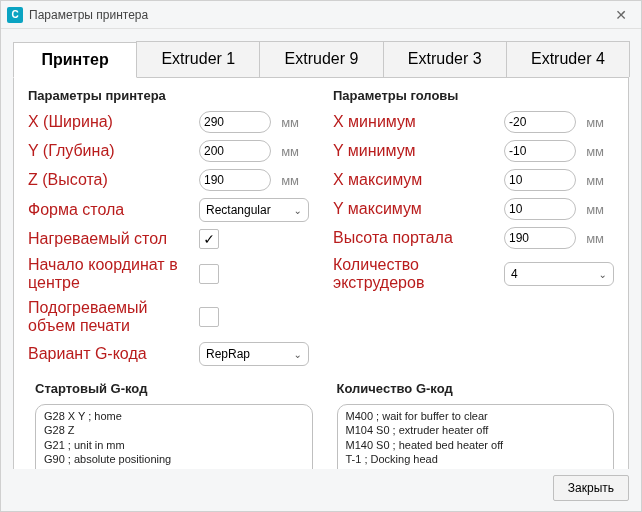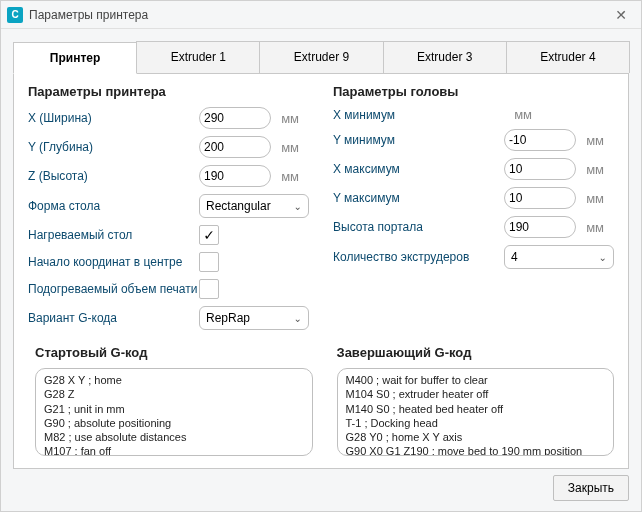--- a/index.html
+++ b/index.html
@@ -5,28 +5,28 @@
   * { box-sizing: border-box; margin: 0; padding: 0; font-family: "Segoe UI", Arial, sans-serif; }
   body { background: #eceff1; width: 642px; height: 512px; overflow: hidden; }
   .window { width: 642px; height: 512px; background: #f5f6f7; display: flex; flex-direction: column; border: 1px solid #d0d0d0; }
   .titlebar { height: 28px; display: flex; align-items: center; padding: 0 6px; font-size: 12px; color: #444; border-bottom: 1px solid #e0e0e0; }
   .titlebar .logo { width: 16px; height: 16px; background: #0aa3c2; border-radius: 2px; display: flex; align-items: center; justify-content: center; color: #fff; font-size: 10px; font-weight: bold; margin-right: 6px; }
   .titlebar .title { flex: 1; }
   .titlebar .close { width: 28px; text-align: center; font-size: 14px; color: #666; cursor: pointer; }
   .content { flex: 1; padding: 12px 12px 8px 12px; display: flex; flex-direction: column; overflow: hidden; }
   .tabs-wrap { }
   .tabs { display: flex; border-bottom: 1px solid #c8c8c8; }
-  .tab { flex: 1; text-align: center; font-size: 12px; padding: 8px 0; border: 1px solid #c8c8c8; border-bottom: none; background: #f3f3f3; margin-right: -1px; cursor: pointer; }
+  .tab { flex: 1; text-align: center; font-size: 16px; padding: 8px 0; border: 1px solid #c8c8c8; border-bottom: none; background: #f3f3f3; margin-right: -1px; cursor: pointer; }
   .tab.active { background: #fff; font-weight: 600; border-bottom: 1px solid #fff; position: relative; top: 1px; }
   .panel { background: #fff; border: 1px solid #c8c8c8; border-top: none; padding: 10px 14px 12px 14px; flex: 1; overflow: hidden; }
   .columns { display: flex; gap: 24px; }
   .col { flex: 1; min-width: 0; }
   .section-title { font-size: 13px; font-weight: 700; color: #222; margin-bottom: 8px; }
   .row { display: flex; align-items: center; margin-bottom: 7px; }
-  .row .lbl { flex: 1; font-size: 12px; color: #0c4a6e; }
+  .row .lbl { flex: 1; font-size: 16px; color: #b91c1c; }
   .ctrl { width: 110px; display: flex; align-items: center; }
   .ctrl input[type="text"] { width: 72px; height: 22px; font-size: 12px; padding: 0 4px; border: 1px solid #bfbfbf; border-radius: 11px; }
   .unit { width: 30px; text-align: right; font-size: 13px; color: #888; padding-right: 2px; }
   .sel { width: 110px; height: 24px; border: 1px solid #bfbfbf; border-radius: 6px; display: flex; align-items: center; padding: 0 6px; font-size: 12px; justify-content: space-between; background: #fff; cursor: pointer; }
   .sel .chev { font-size: 10px; color: #555; }
   .chk { width: 110px; }
   .chk-box { width: 20px; height: 20px; border: 1px solid #bfbfbf; border-radius: 2px; display: flex; align-items: center; justify-content: center; font-size: 14px; cursor: pointer; }
   .gcode-cols { display: flex; gap: 24px; margin-top: 8px; padding-left: 7px; }
   .gcode-col { flex: 1; min-width: 0; }
   .gcode-box { border: 1px solid #bfbfbf; border-radius: 10px; height: 88px; overflow: hidden; padding: 4px 8px; font-size: 11px; color: #222; white-space: pre; line-height: 1.3; background: #fff; }
@@ -110,20 +110,21 @@
               </div>
             </div>
           </div>
 
           <div class="col">
             <div class="section-title">Параметры головы</div>
 
             <div class="row">
               <div class="lbl">X минимум</div>
               <div class="ctrl">
+                <input type="text" value="-20" style="">
                 <span class="unit">мм</span>
               </div>
             </div>
             <div class="row">
               <div class="lbl">Y минимум</div>
               <div class="ctrl">
                 <input type="text" value="-10" style="">
                 <span class="unit">мм</span>
               </div>
             </div>
@@ -162,21 +163,21 @@
           <div class="gcode-col">
             <div class="section-title">Стартовый G-код</div>
             <div class="gcode-box">G28 X Y ; home
 G28 Z
 G21 ; unit in mm
 G90 ; absolute positioning
 M82 ; use absolute distances
 M107 ; fan off</div>
           </div>
           <div class="gcode-col">
-            <div class="section-title">Завершающий G-код</div>
+            <div class="section-title">Количество G-код</div>
             <div class="gcode-box">M400 ; wait for buffer to clear
 M104 S0 ; extruder heater off
 M140 S0 ; heated bed heater off
 T-1 ; Docking head
 G28 Y0 ; home X Y axis
 G90 X0 G1 Z190 ; move bed to 190 mm position</div>
           </div>
         </div>
       </div>
     </div>

